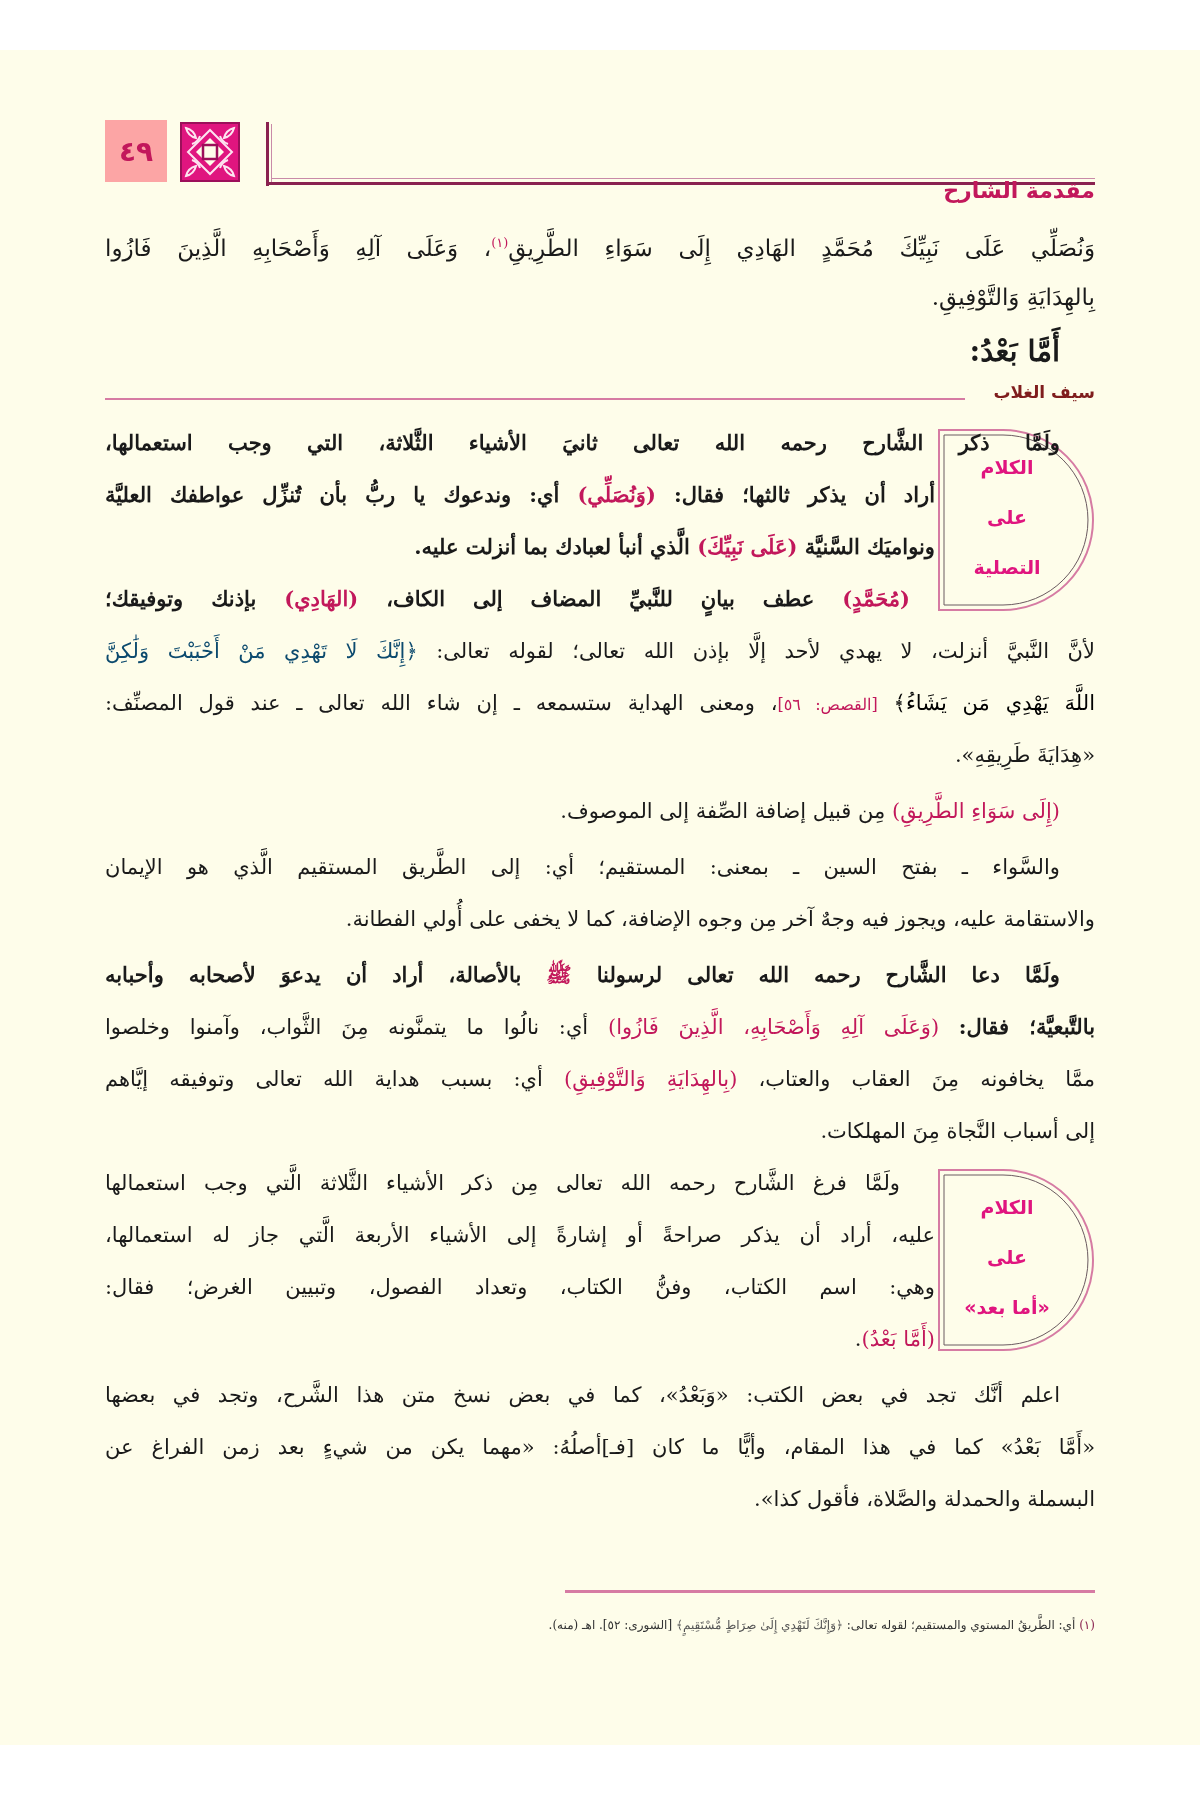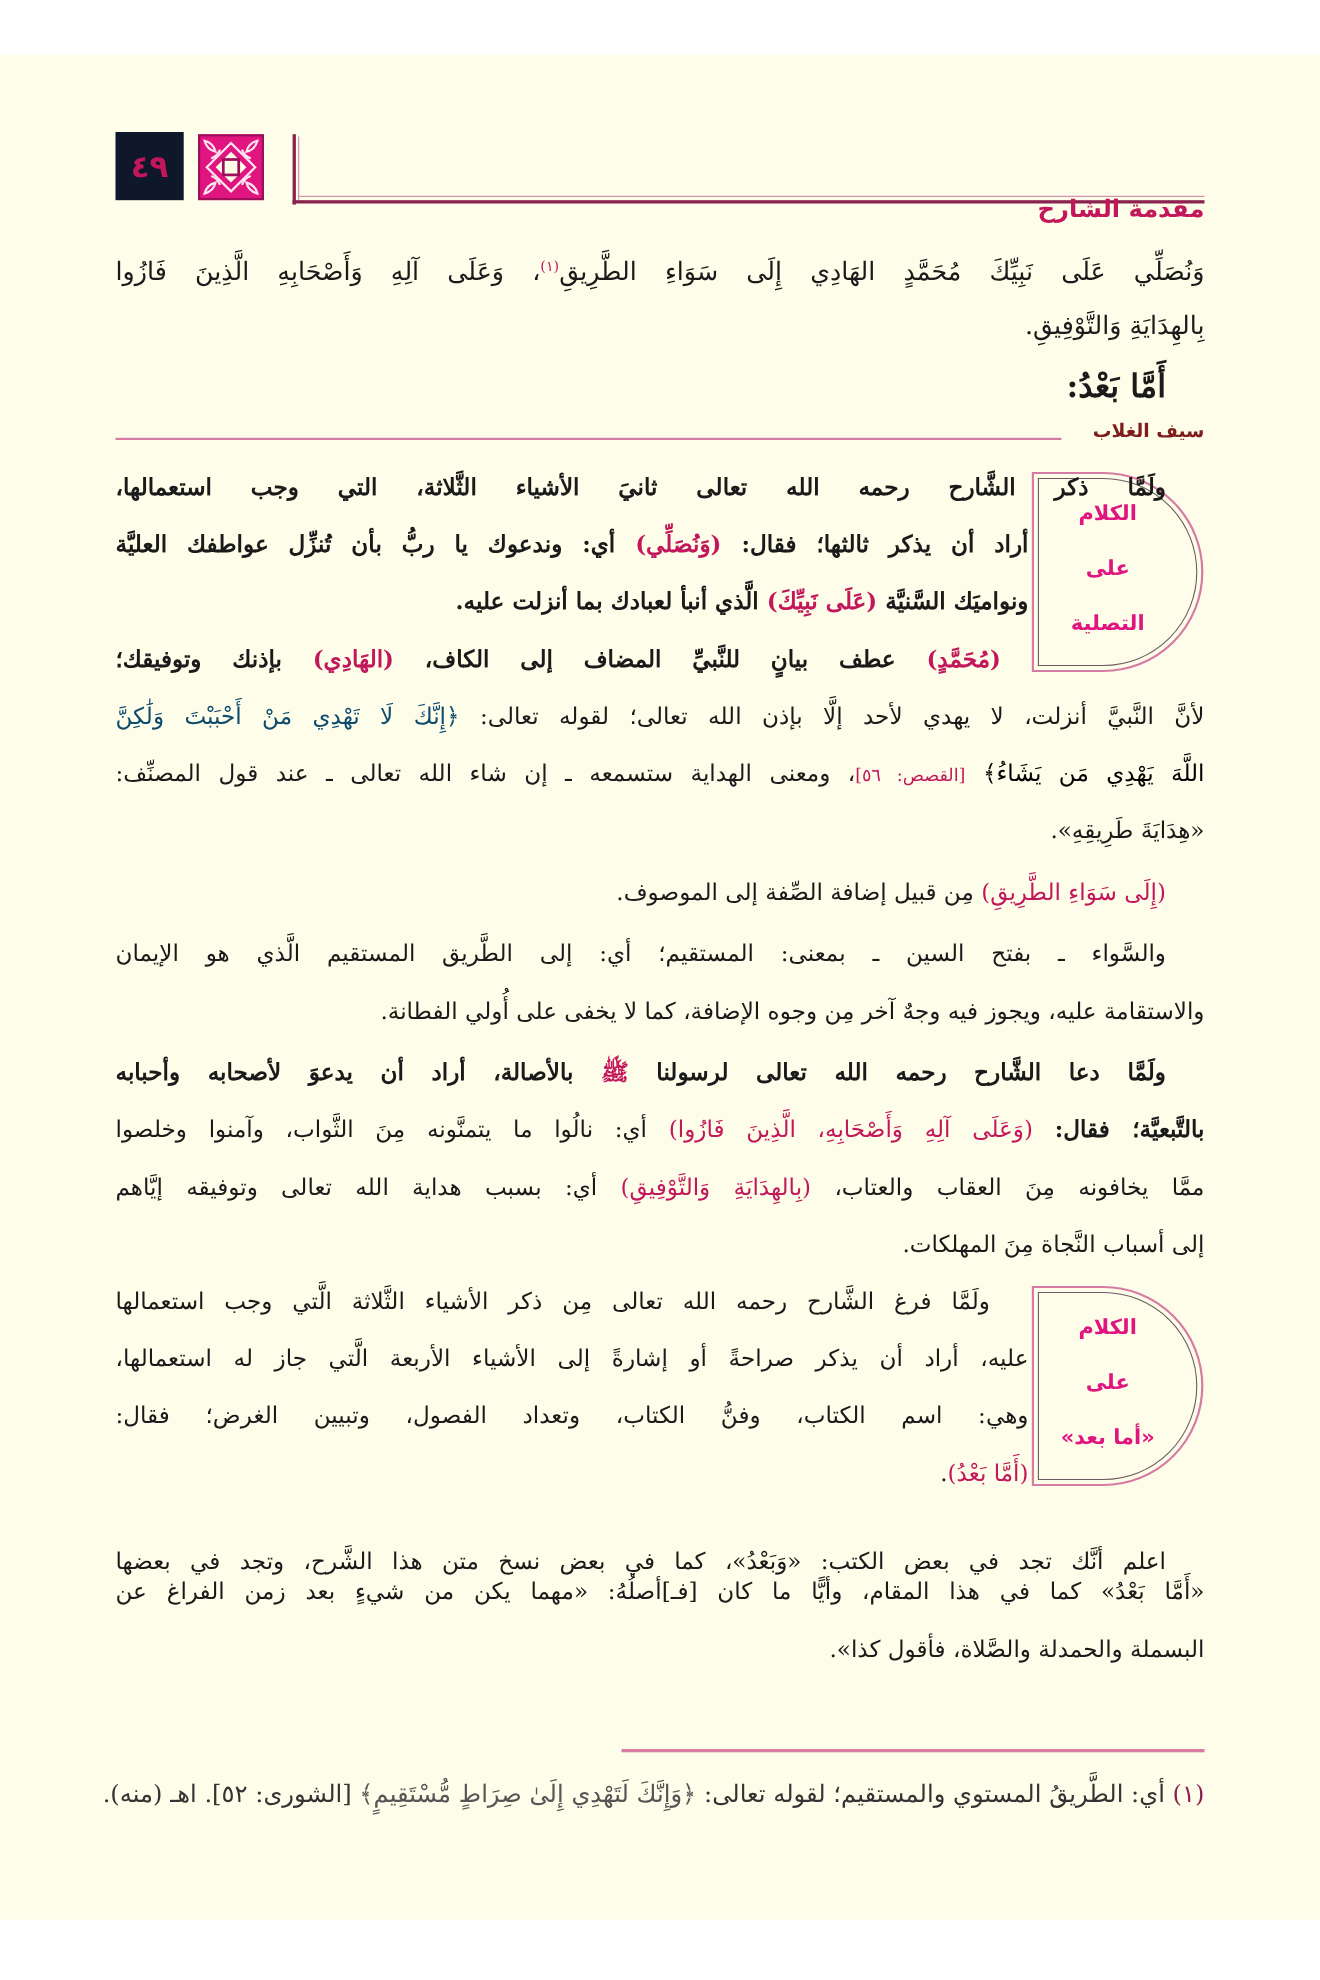--- a/index.html
+++ b/index.html
@@ -1,20 +1,20 @@
 <!DOCTYPE html>
 <html lang="ar" dir="rtl"><head>
 <meta charset="utf-8">
 <style>
   html, body { margin:0; padding:0; }
   body { width:1200px; height:1800px; background:#ffffff; position:relative; overflow:hidden;
          font-family:"DejaVu Serif", serif; color:#1a1a1a; }
   .page { position:absolute; left:0; top:50px; width:1200px; height:1695px; background:#fefdea; }
   
-  .hdr-num { position:absolute; left:105px; top:120px; width:62px; height:62px; background:#0f172a;
+  .hdr-num { position:absolute; left:105px; top:120px; width:62px; height:62px; background:#fca5a5;
              color:#c2185b; font:bold 28px "DejaVu Sans", sans-serif; display:flex; align-items:center; justify-content:center; direction:ltr; }
   .hdr-orn { position:absolute; left:180px; top:122px; width:60px; height:60px; background:#e0157f; }
   .hdr-orn svg { width:60px; height:60px; display:block; }
   .hdr-vbar { position:absolute; left:266px; top:122px; width:3px; height:64px; background:#8a2250; }
   .hdr-vbar2 { position:absolute; left:271px; top:124px; width:1px; height:60px; background:#c98aa8; }
   .hdr-rule1 { position:absolute; left:266px; top:182px; width:829px; height:3px; background:#8a2250; }
   .hdr-rule2 { position:absolute; left:271px; top:178px; width:824px; height:1px; background:#c98aa8; }
   .hdr-title { position:absolute; right:105px; top:138px; font:bold 22px "DejaVu Sans", sans-serif; color:#c2185b;margin-top:40px; }
 
   .line { position:absolute; right:105px; left:105px; font-size:21px; line-height:30px; white-space:nowrap; text-align:justify; text-align-last:justify; }
@@ -25,21 +25,21 @@
   .pk { color:#c2185b; }
 
   .sec-label { position:absolute; right:105px; top:382px; font:bold 17px "DejaVu Sans", sans-serif; color:#7f1d1d; }
   .sec-rule { position:absolute; left:105px; top:398px; width:860px; height:2px; background:#d67ba3; }
 
   .sidebox { position:absolute; left:937px; width:158px; height:184px; }
   .sidebox svg { position:absolute; left:0; top:0; }
   .sidebox .lbl { position:absolute; left:0; width:100px; text-align:center; font:bold 19px "DejaVu Sans", sans-serif; color:#e0157f; }
 
   .fn-rule { position:absolute; left:565px; top:1590px; width:530px; height:3px; background:#d67ba3; }
-  .fn-text { position:absolute; right:105px; top:1618px; font-size:22px; color:#333; white-space:nowrap; }
+  .fn-text { position:absolute; right:105px; top:1618px; font-size:12px; color:#333; white-space:nowrap; }
   .fn-text .num { color:#8a2250; }
 </style>
 </head>
 <body>
 
 <div class="page"></div>
 
 <div class="hdr-num">٤٩</div>
 <div class="hdr-orn">
   <svg viewBox="0 0 60 60">
@@ -148,21 +148,21 @@
   <div class="lbl" style="top:128px; left:20px;">«أما بعد»</div>
 </div>
 
 <div class="line" style="top:1168px; right:300px;">ولَمَّا فرغ الشَّارح رحمه الله تعالى مِن ذكر الأشياء الثَّلاثة الَّتي وجب استعمالها</div>
 <div class="line" style="top:1220px; right:265px;">عليه، أراد أن يذكر صراحةً أو إشارةً إلى الأشياء الأربعة الَّتي جاز له استعمالها،</div>
 <div class="line" style="top:1272px; right:265px;">وهي: اسم الكتاب، وفنُّ الكتاب، وتعداد الفصول، وتبيين الغرض؛ فقال:</div>
 <div class="line last" style="top:1324px; right:265px;">
   <span class="pk">(أَمَّا بَعْدُ)</span><span>.</span>
 </div>
 
-<div class="line" style="top:1380px; right:140px;margin-top:24px;">اعلم أنَّك تجد في بعض الكتب: «وَبَعْدُ»، كما في بعض نسخ متن هذا الشَّرح، وتجد في بعضها</div>
+<div class="line" style="top:1380px; right:140px;">اعلم أنَّك تجد في بعض الكتب: «وَبَعْدُ»، كما في بعض نسخ متن هذا الشَّرح، وتجد في بعضها</div>
 <div class="line" style="top:1432px;">«أَمَّا بَعْدُ» كما في هذا المقام، وأيًّا ما كان [فـ]أصلُهُ: «مهما يكن من شيءٍ بعد زمن الفراغ عن</div>
 <div class="line last" style="top:1484px;">البسملة والحمدلة والصَّلاة، فأقول كذا».</div>
 
 <div class="fn-rule"></div>
 <div class="fn-text">
   <span class="num">(١)</span>
   <span>أي: الطَّريقُ المستوي والمستقيم؛ لقوله تعالى:</span>
   <span style="color:#555;">﴿وَإِنَّكَ لَتَهْدِي إِلَىٰ صِرَاطٍ مُّسْتَقِيمٍ﴾</span>
   <span>[الشورى: ٥٢]</span><span>. اهـ (منه).</span>
 </div>

